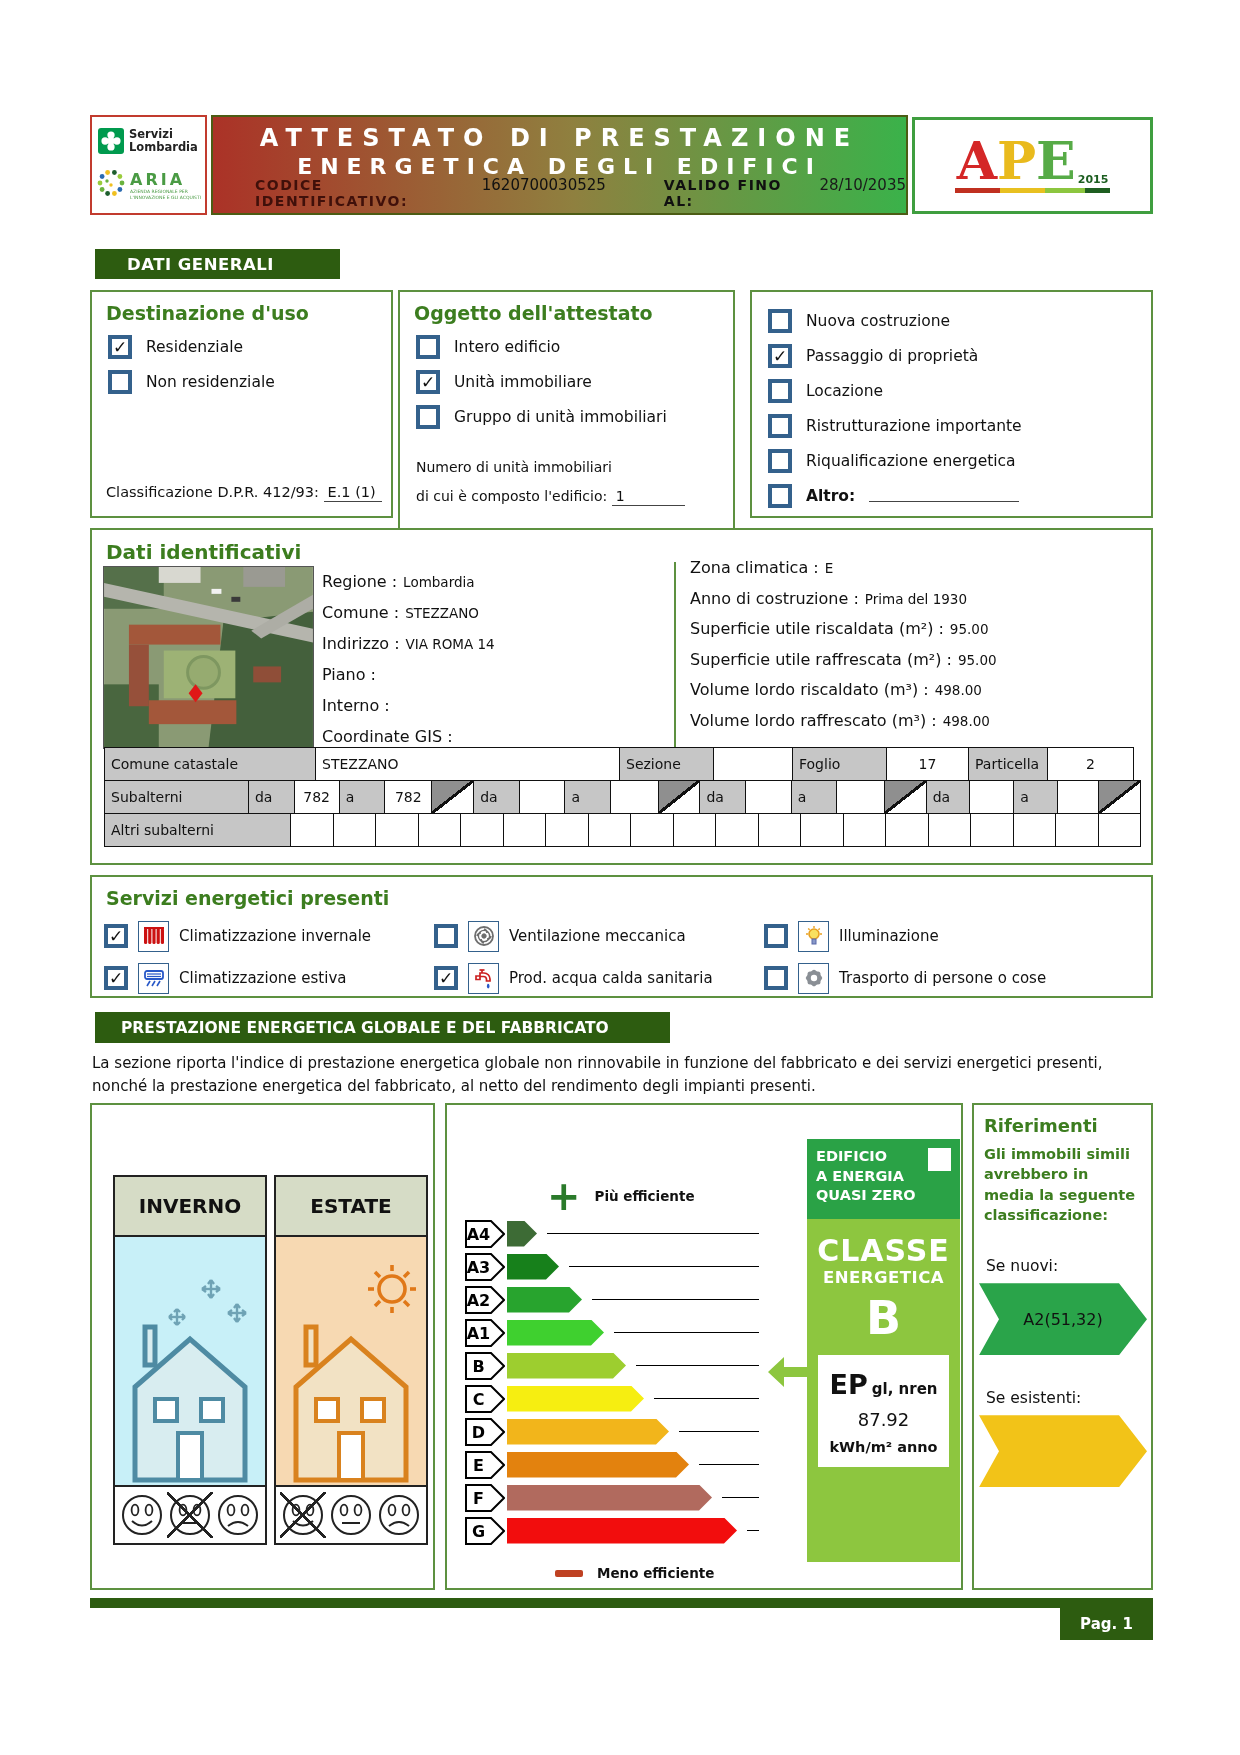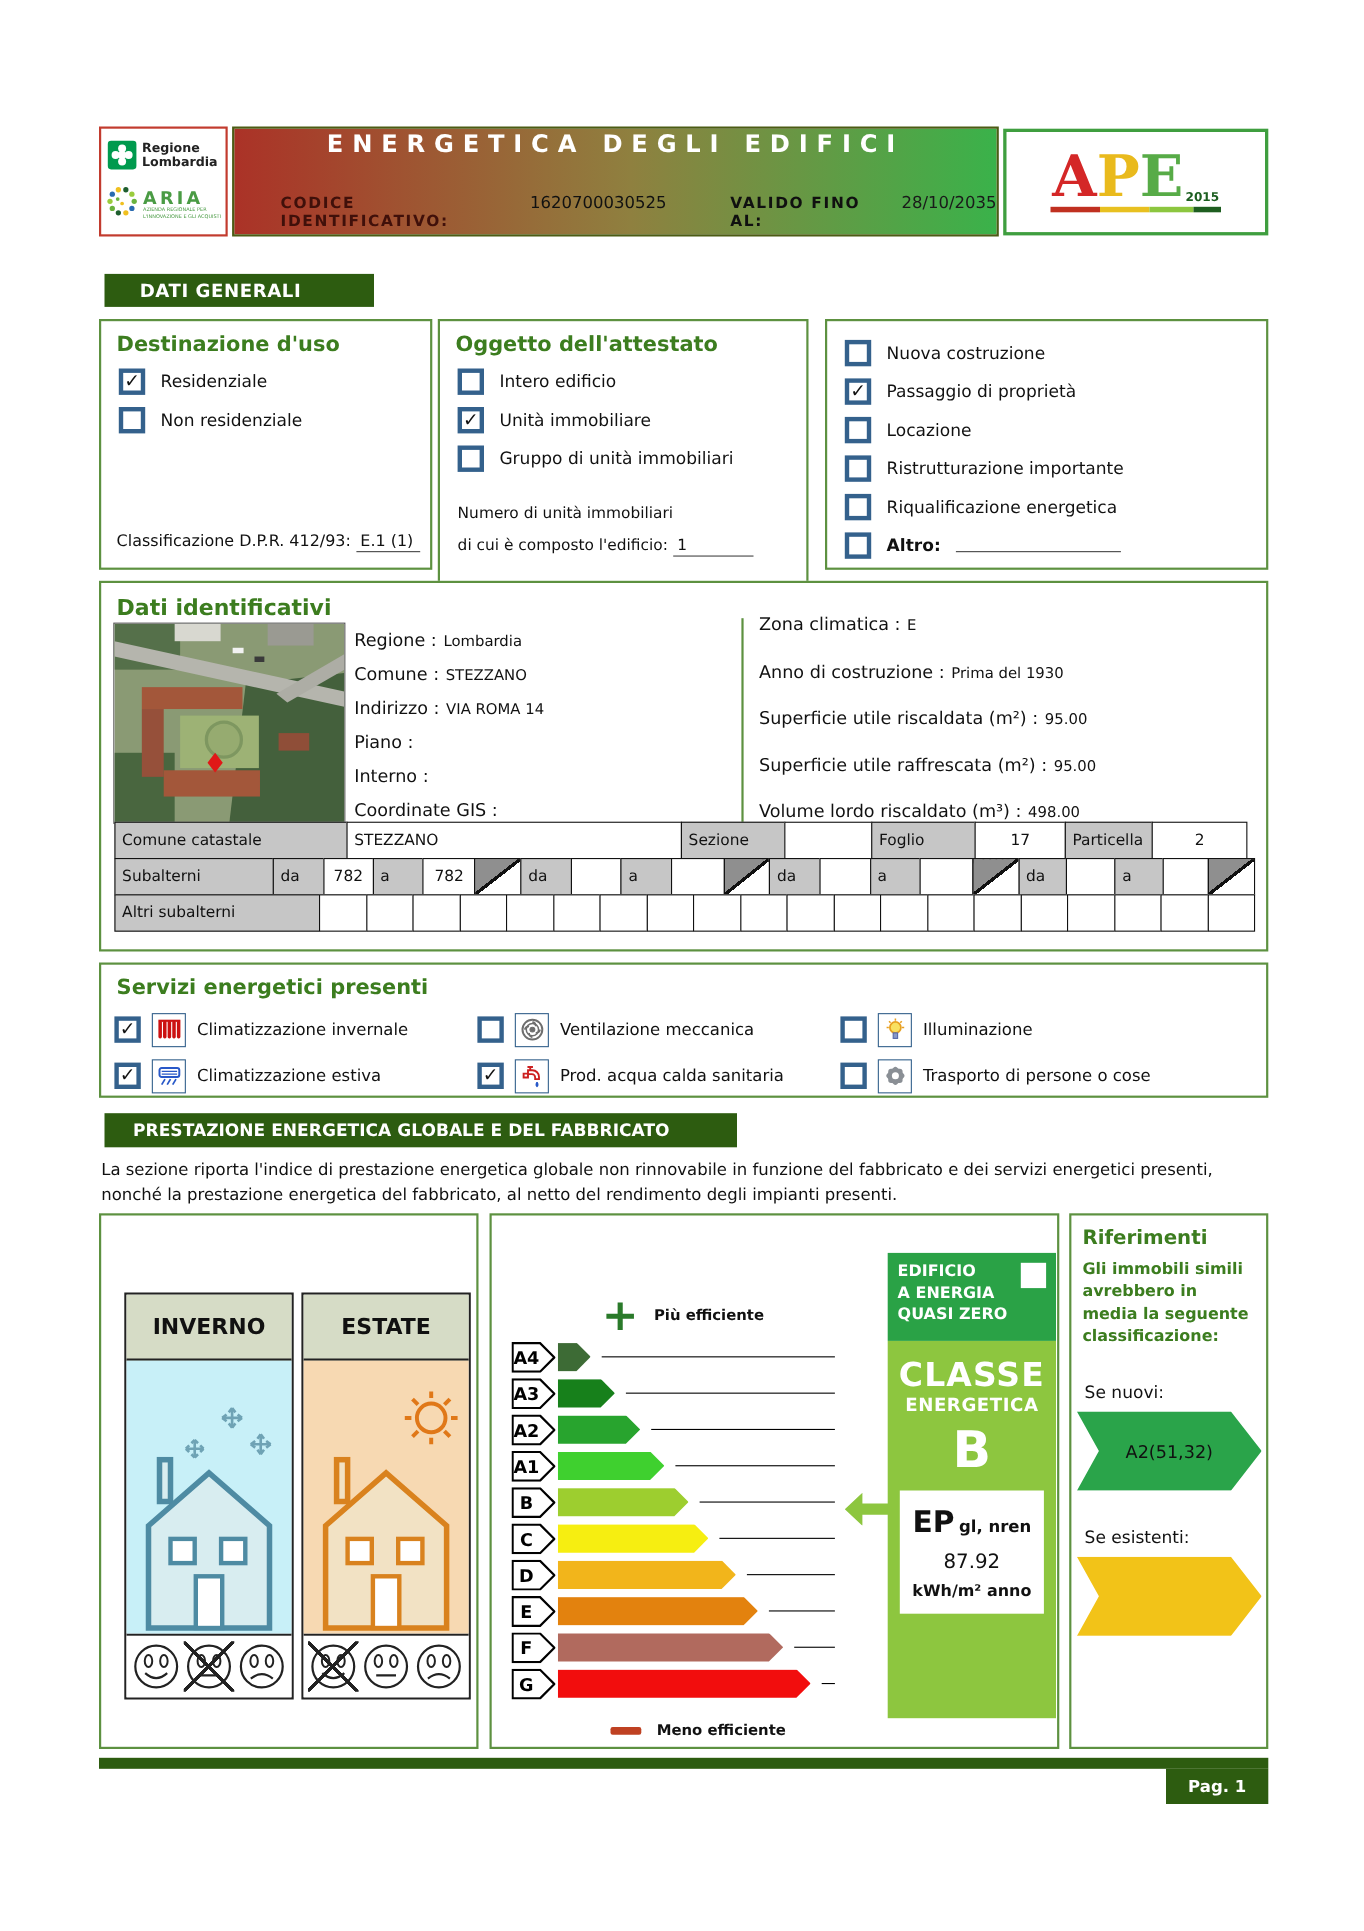--- a/index.html
+++ b/index.html
@@ -56,21 +56,21 @@
 .u-val { border-bottom:1.5px solid #444; padding:0 6px 1px 4px; }
 .numero { margin:24px 0 0 16px; font-size:14px; line-height:2.1; }
 .fill-line { display:inline-block; width:150px; border-bottom:1.5px solid #444; height:12px; }
 
 
 #box-ident { left:90px; top:528px; width:1063px; height:337px; }
 #photo { left:11px; top:36px; width:211px; height:183px; border:1px solid #555; }
 .fields { display:flex; flex-direction:column; }
 #fields-left { left:230px; top:42px; }
 #fields-left .frow { height:31px; }
-#fields-right { left:598px; top:28px;gap:12px; }
+#fields-right { left:598px; top:28px; }
 #fields-right .frow { height:30.5px; }
 .frow { display:flex; align-items:baseline; gap:6px; }
 .flabel { font-size:16px; }
 .fvalue { font-size:13.5px; }
 #ident-divider { left:582px; top:32px; height:198px; border-left:2px solid #5d9140; width:0; }
 
 
 #catasto { left:13px; top:218px; width:1036px; font-size:14px; }
 .ct-row { display:flex; }
 .ct-cell { border:1px solid #111; height:34px; display:flex; align-items:center; padding-left:6px; background:#fff; margin-left:-1px; margin-top:-1px; }
@@ -162,21 +162,21 @@
       <span class="rl-sq">
         <svg width="22" height="22" viewBox="0 0 26 26">
           <circle cx="13" cy="6" r="4.3" fill="#fff"></circle>
             <circle cx="6" cy="13" r="4.3" fill="#fff"></circle>
           <circle cx="20" cy="13" r="4.3" fill="#fff"></circle>
             <circle cx="13" cy="20" r="4.3" fill="#fff"></circle>
           <circle cx="13" cy="13" r="4.3" fill="#fff"></circle>
         </svg>
       </span>
       <span class="rl-txt">
-        <div>Regione</div>
+        <div>Servizi</div>
         <div>Lombardia</div>
       </span>
     </div>
     <div class="aria-row">
       <span>
         <svg width="30" height="30" viewBox="0 0 30 30">
           <circle cx="26" cy="15" r="2.4" fill="#6ab23e"></circle>
             <circle cx="23.9" cy="21.5" r="2.4" fill="#2a6ab0"></circle>
           <circle cx="18.4" cy="25.5" r="2.4" fill="#f0c020"></circle>
             <circle cx="11.6" cy="25.5" r="2.4" fill="#1e5e2e"></circle>
@@ -194,20 +194,21 @@
         <div class="aria-name">ARIA</div>
         <div class="aria-cap">
           <div>AZIENDA REGIONALE PER</div>
           <div>L'INNOVAZIONE E GLI ACQUISTI</div>
         </div>
       </span>
     </div>
   </div>
 
   <div class="abs" id="banner">
+    <div class="banner-t1">ATTESTATO DI PRESTAZIONE</div>
     <div class="banner-t2">ENERGETICA DEGLI EDIFICI</div>
     <div class="cod-row">
       <span class="cod-label">CODICE IDENTIFICATIVO:</span>
       <span class="cod-value">1620700030525</span>
       <span class="val-label">VALIDO FINO AL:</span>
       <span class="val-value">28/10/2035</span>
     </div>
   </div>
 
   <div class="abs" id="ape-box">

